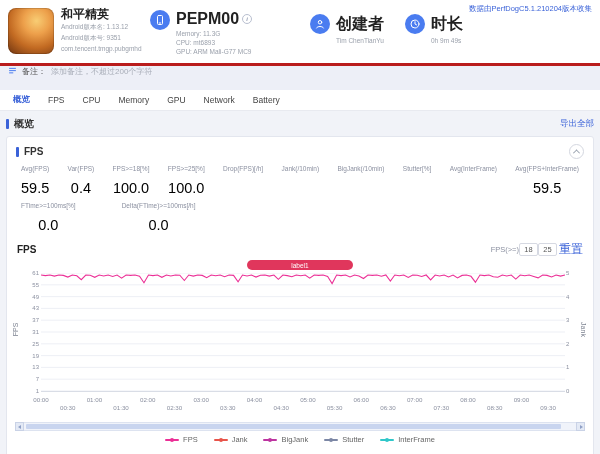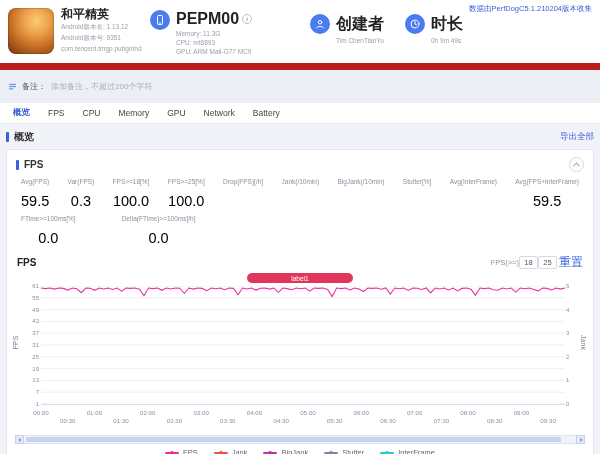--- a/index.html
+++ b/index.html
@@ -1,20 +1,20 @@
 <!DOCTYPE html>
 <html><head>
 <meta charset="utf-8">
 <style>
   html,body{margin:0;padding:0;background:#fff;}
   .app{width:600px;height:454px;position:relative;overflow:hidden;background:#fff;
        font-family:"Liberation Sans","DejaVu Sans",sans-serif;color:#333;}
 
   
-  header{position:relative;height:63px;background:#fff;border-bottom:7px solid #b91c1c;}
+  header{position:relative;height:63px;background:#fff;border-bottom:3px solid #b91c1c;}
   .game-block{position:absolute;left:8px;top:8px;display:flex;gap:7px;}
   .game-icon{width:46px;height:46px;border-radius:8px;flex:none;
     background:radial-gradient(circle at 62% 28%,#f8cd74 0%,#eda04b 30%,#c26a22 62%,#6e3310 100%);
     box-shadow:inset 0 0 0 1px rgba(0,0,0,.15);}
   .game-title{font-size:12px;font-weight:bold;color:#222;line-height:13px;}
   .game-sub{font-size:6.5px;color:#9aa0ab;margin-top:2px;white-space:nowrap;}
 
   .hblock{position:absolute;display:flex;gap:6px;align-items:flex-start;}
   .device-block{left:150px;top:10px;}
   .creator-block{left:310px;top:14px;}
@@ -24,21 +24,21 @@
     display:flex;align-items:center;justify-content:center;}
   .circle-icon svg{display:block;}
   .hblock-title{font-size:16px;font-weight:bold;color:#222;display:flex;align-items:center;gap:3px;white-space:nowrap;}
   .hblock-sub{font-size:6.5px;color:#9aa0ab;margin-top:2px;white-space:nowrap;}
   .info-icon{width:8px;height:8px;border:1px solid #b9bfd0;color:#97a0b5;border-radius:50%;
     font-size:6px;font-style:italic;display:inline-flex;align-items:center;justify-content:center;}
   .info-icon::before{content:"i";}
   .collector{position:absolute;top:4px;right:8px;font-size:7.5px;color:#3a62d8;white-space:nowrap;}
 
   
-  .note-bar{height:33px;background:#edeff7;display:flex;align-items:center;padding:0 8px;gap:5px;cursor:pointer;}
+  .note-bar{height:24px;background:#edeff7;display:flex;padding:0 8px;gap:5px;cursor:pointer;}
   .note-label{font-size:8px;color:#555;}
   .note-placeholder{font-size:8px;color:#a8adb8;}
 
   
   .tab-bar{height:20px;display:flex;align-items:center;border-bottom:1px solid #e8eaf0;background:#fff;padding:0 4px;}
   .tab{font-size:8.5px;color:#444;padding:0 9px;cursor:pointer;height:100%;display:flex;align-items:center;}
   .tab.active{color:#3a62d8;font-weight:bold;}
 
   
   .content{background:#f1f3f8;height:353px;padding:5px 6px 0;box-sizing:border-box;}
@@ -204,21 +204,21 @@
       </div>
 
       <div class="stats-row1">
 
       <div class="stat-cell">
             <div class="stat-label">Avg(FPS)</div>
             <div class="stat-value">59.5</div>
           </div>
           <div class="stat-cell">
             <div class="stat-label">Var(FPS)</div>
-            <div class="stat-value">0.3</div>
+            <div class="stat-value">0.4</div>
           </div>
           <div class="stat-cell">
             <div class="stat-label">FPS&gt;=18[%]</div>
             <div class="stat-value">100.0</div>
           </div>
           <div class="stat-cell">
             <div class="stat-label">FPS&gt;=25[%]</div>
             <div class="stat-value">100.0</div>
           </div>
           <div class="stat-cell">

